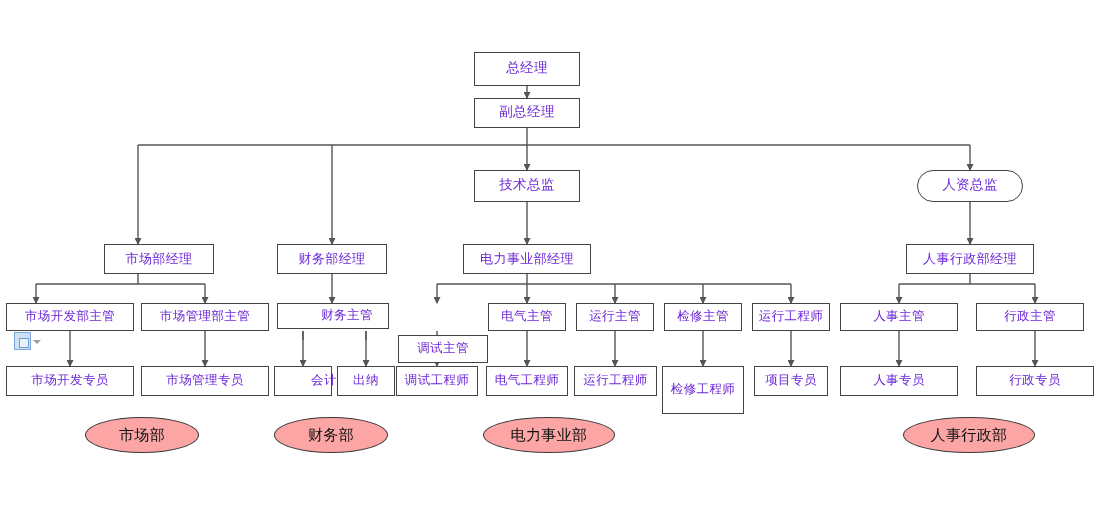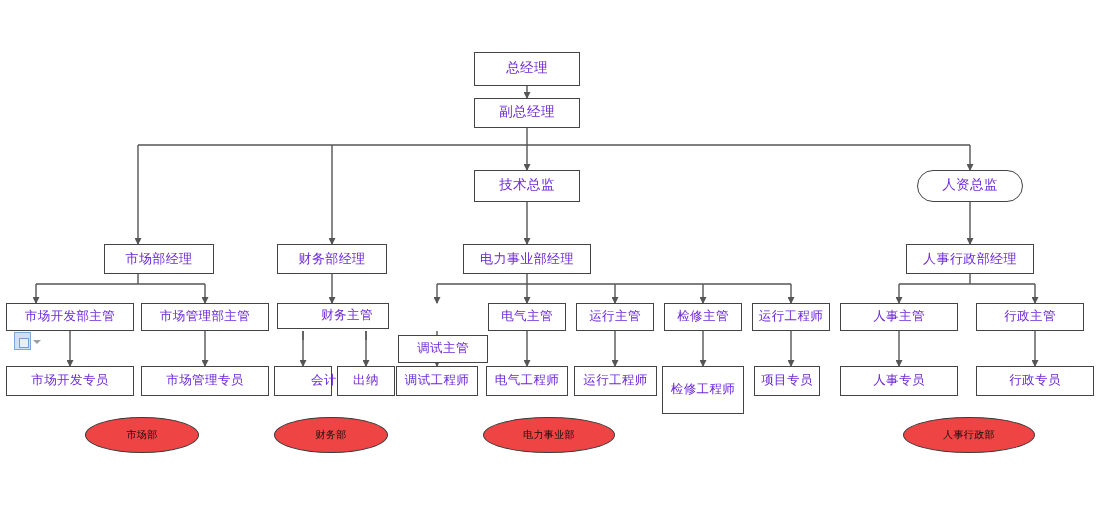--- a/index.html
+++ b/index.html
@@ -42,25 +42,25 @@
     z-index: 2;
     font-family: Liberation Mono, monospace;
   }
   .node.lvl1 { font-size: 13.5px; }
   .node.small { font-size: 12.5px; }
   .ellipse {
     position: absolute;
     box-sizing: border-box;
     border: 1px solid #3a3a3a;
     border-radius: 50%;
-    background: #ef4444;
+    background: #fca5a5;
     display: flex;
     align-items: center;
     justify-content: center;
-    font-size: 10px;
+    font-size: 15px;
     color: #101010;
     letter-spacing: 0.4px;
     white-space: nowrap;
     z-index: 2;
   }
   .paste-tag {
     position: absolute;
     z-index: 5;
     display: flex;
     align-items: center;
@@ -186,21 +186,21 @@
   </div>
 
   <div class="node small" style="left:6px; top:366px; width:128px; height:30px;">市场开发专员</div>
   <div class="node small" style="left:141px; top:366px; width:128px; height:30px;">市场管理专员</div>
   <div class="node small" style="left:274px; top:366px; width:58px; height:30px;padding-left:42px;">会计</div>
   <div class="node small" style="left:337px; top:366px; width:58px; height:30px;">出纳</div>
   <div class="node small" style="left:396px; top:366px; width:82px; height:30px;">调试工程师</div>
   <div class="node small" style="left:486px; top:366px; width:82px; height:30px;">电气工程师</div>
   <div class="node small" style="left:574px; top:366px; width:83px; height:30px;">运行工程师</div>
   <div class="node small" style="left:662px; top:366px; width:82px; height:48px;">检修工程师</div>
-  <div class="node small" style="left:754px; top:366px; width:66px; height:30px;">项目专员</div>
+  <div class="node small" style="left:754px; top:366px; width:74px; height:30px;">项目专员</div>
   <div class="node small" style="left:840px; top:366px; width:118px; height:30px;">人事专员</div>
   <div class="node small" style="left:976px; top:366px; width:118px; height:30px;">行政专员</div>
 
   <div class="ellipse" style="left:85px; top:417px; width:114px; height:36px;">市场部</div>
   <div class="ellipse" style="left:274px; top:417px; width:114px; height:36px;">财务部</div>
   <div class="ellipse" style="left:483px; top:417px; width:132px; height:36px;">电力事业部</div>
   <div class="ellipse" style="left:903px; top:417px; width:132px; height:36px;">人事行政部</div>
 
 </div>
 

